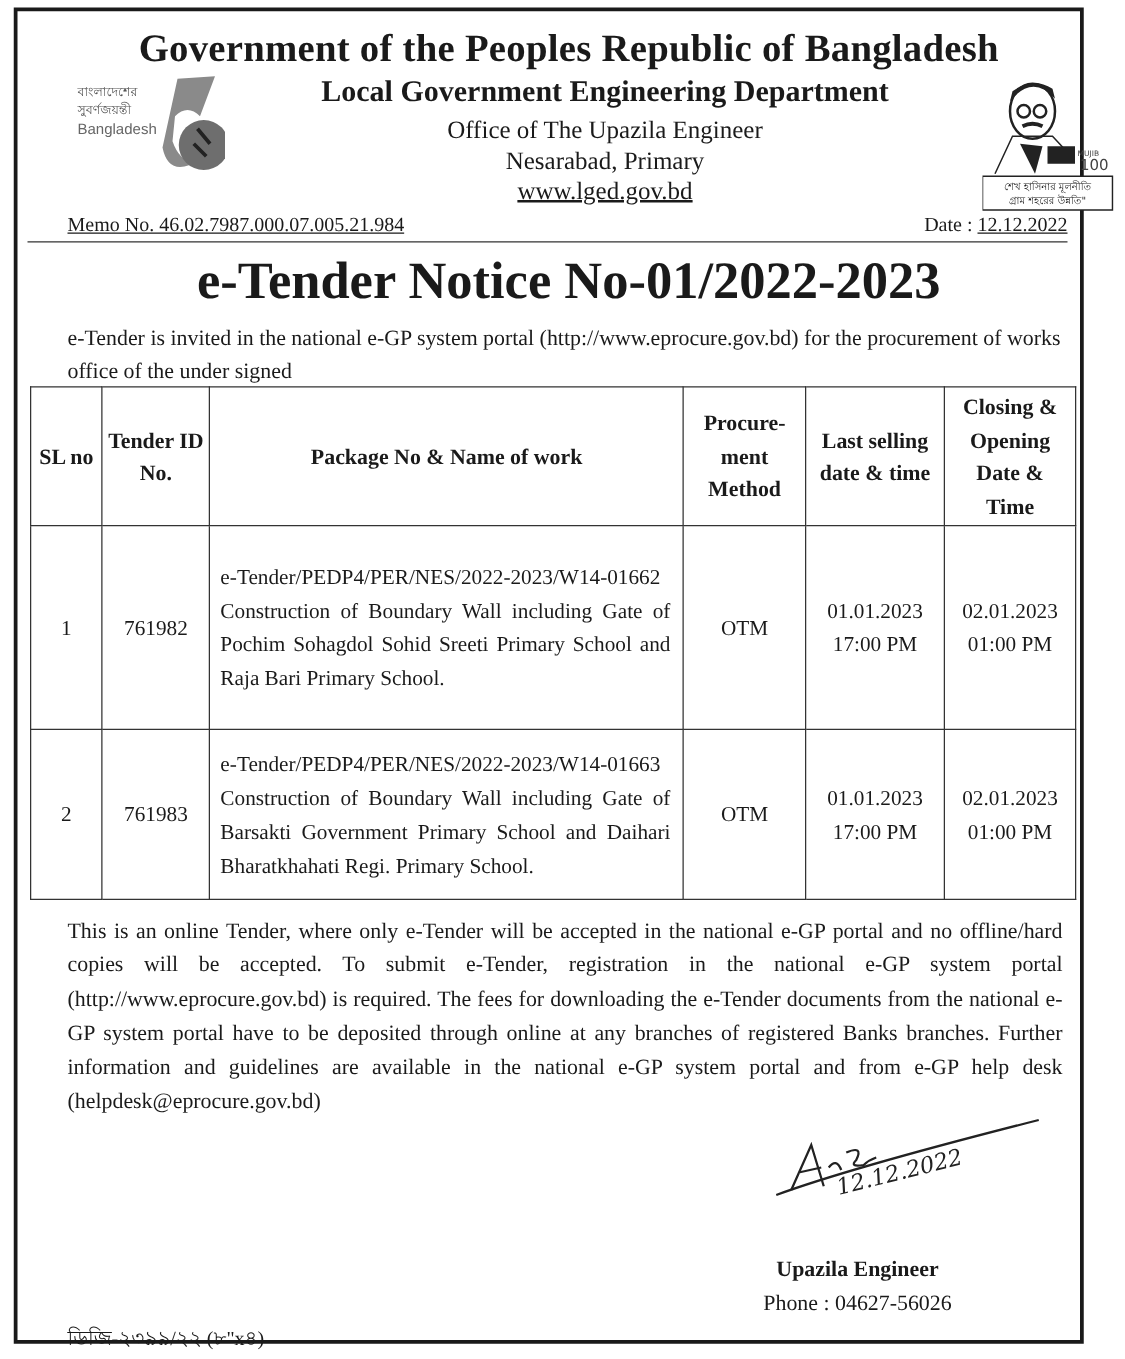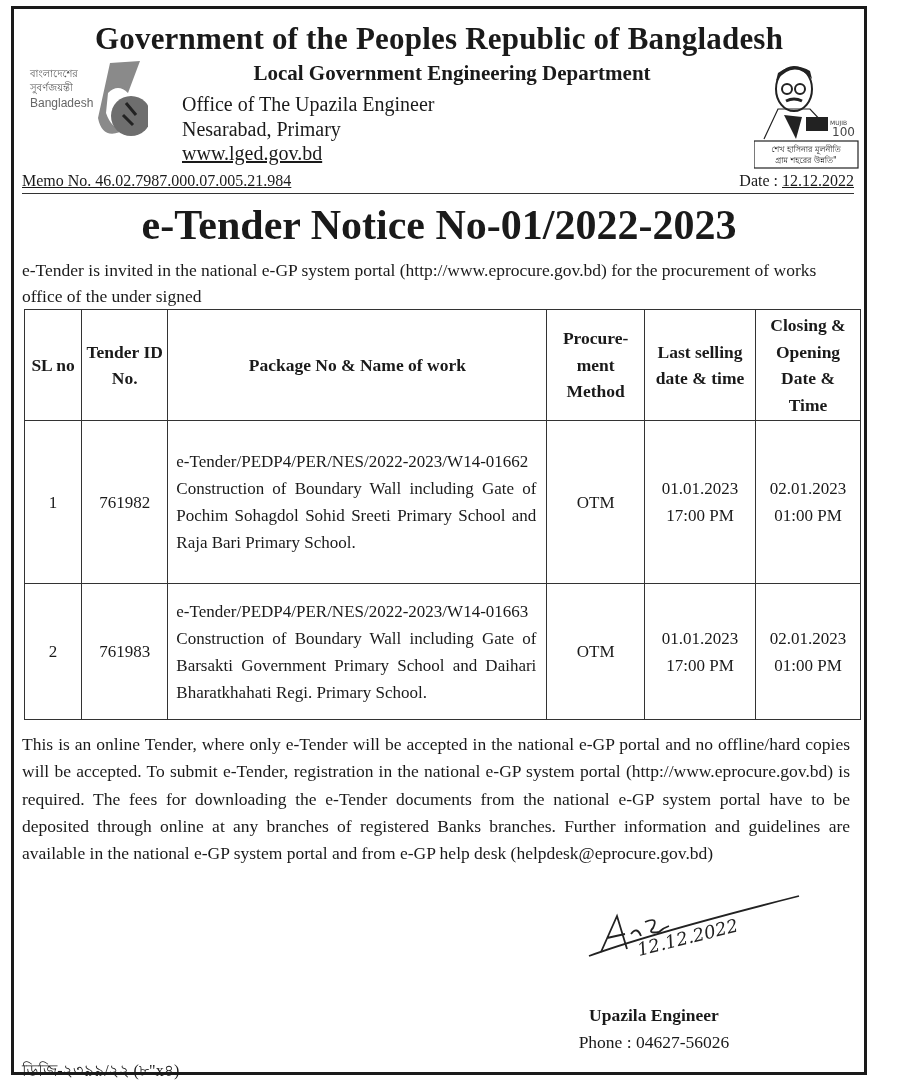--- a/index.html
+++ b/index.html
@@ -1,21 +1,21 @@
 <!DOCTYPE html>
 <html><head>
 <meta charset="utf-8">
 <style>
   html, body { margin: 0; padding: 0; background: #ffffff; }
   body { width: 900px; height: 1087px; position: relative; overflow: hidden; font-family: "Liberation Serif", serif; color: #1a1a1a; }
   .frame { position: absolute; left: 11px; top: 6px; width: 856px; height: 1069px; border: 3px solid #1a1a1a; box-sizing: border-box; }
-  .abs { position: absolute; }
+  .abs { position: absolute; padding-left: 32px; }
   .h1 { left: 0; right: 0; top: 12px; text-align: center; font-weight: bold; font-size: 31px; letter-spacing: 0.2px; }
-  .h2 { left: 168px; width: 540px; top: 52px; text-align: center; font-weight: bold; font-size: 21px; }
-  .h3 { left: 168px; width: 540px; font-size: 20px; }
+  .h2 { left: 168px; width: 540px; top: 52px; text-align: center; font-weight: bold; font-size: 24px; }
+  .h3 { left: 168px; width: 540px; text-align: center; font-size: 20px; }
   .h3.l1 { top: 84px; }
   .h3.l2 { top: 109px; }
   .h3.l3 { top: 133px; text-decoration: underline; }
   .logo-left { left: 14px; top: 44px; width: 120px; height: 90px; }
   .logo-right { left: 740px; top: 50px; width: 105px; height: 110px; }
   .memo { left: 8px; top: 163px; font-size: 16px; text-decoration: underline; }
   .date { right: 10px; top: 163px; font-size: 16px; }
   .date .val { text-decoration: underline; }
   .rule { left: 8px; right: 10px; top: 184px; height: 0; border-top: 1px solid #333; }
   .title { left: 0; right: 0; top: 192px; text-align: center; font-weight: bold; font-size: 42px; }

